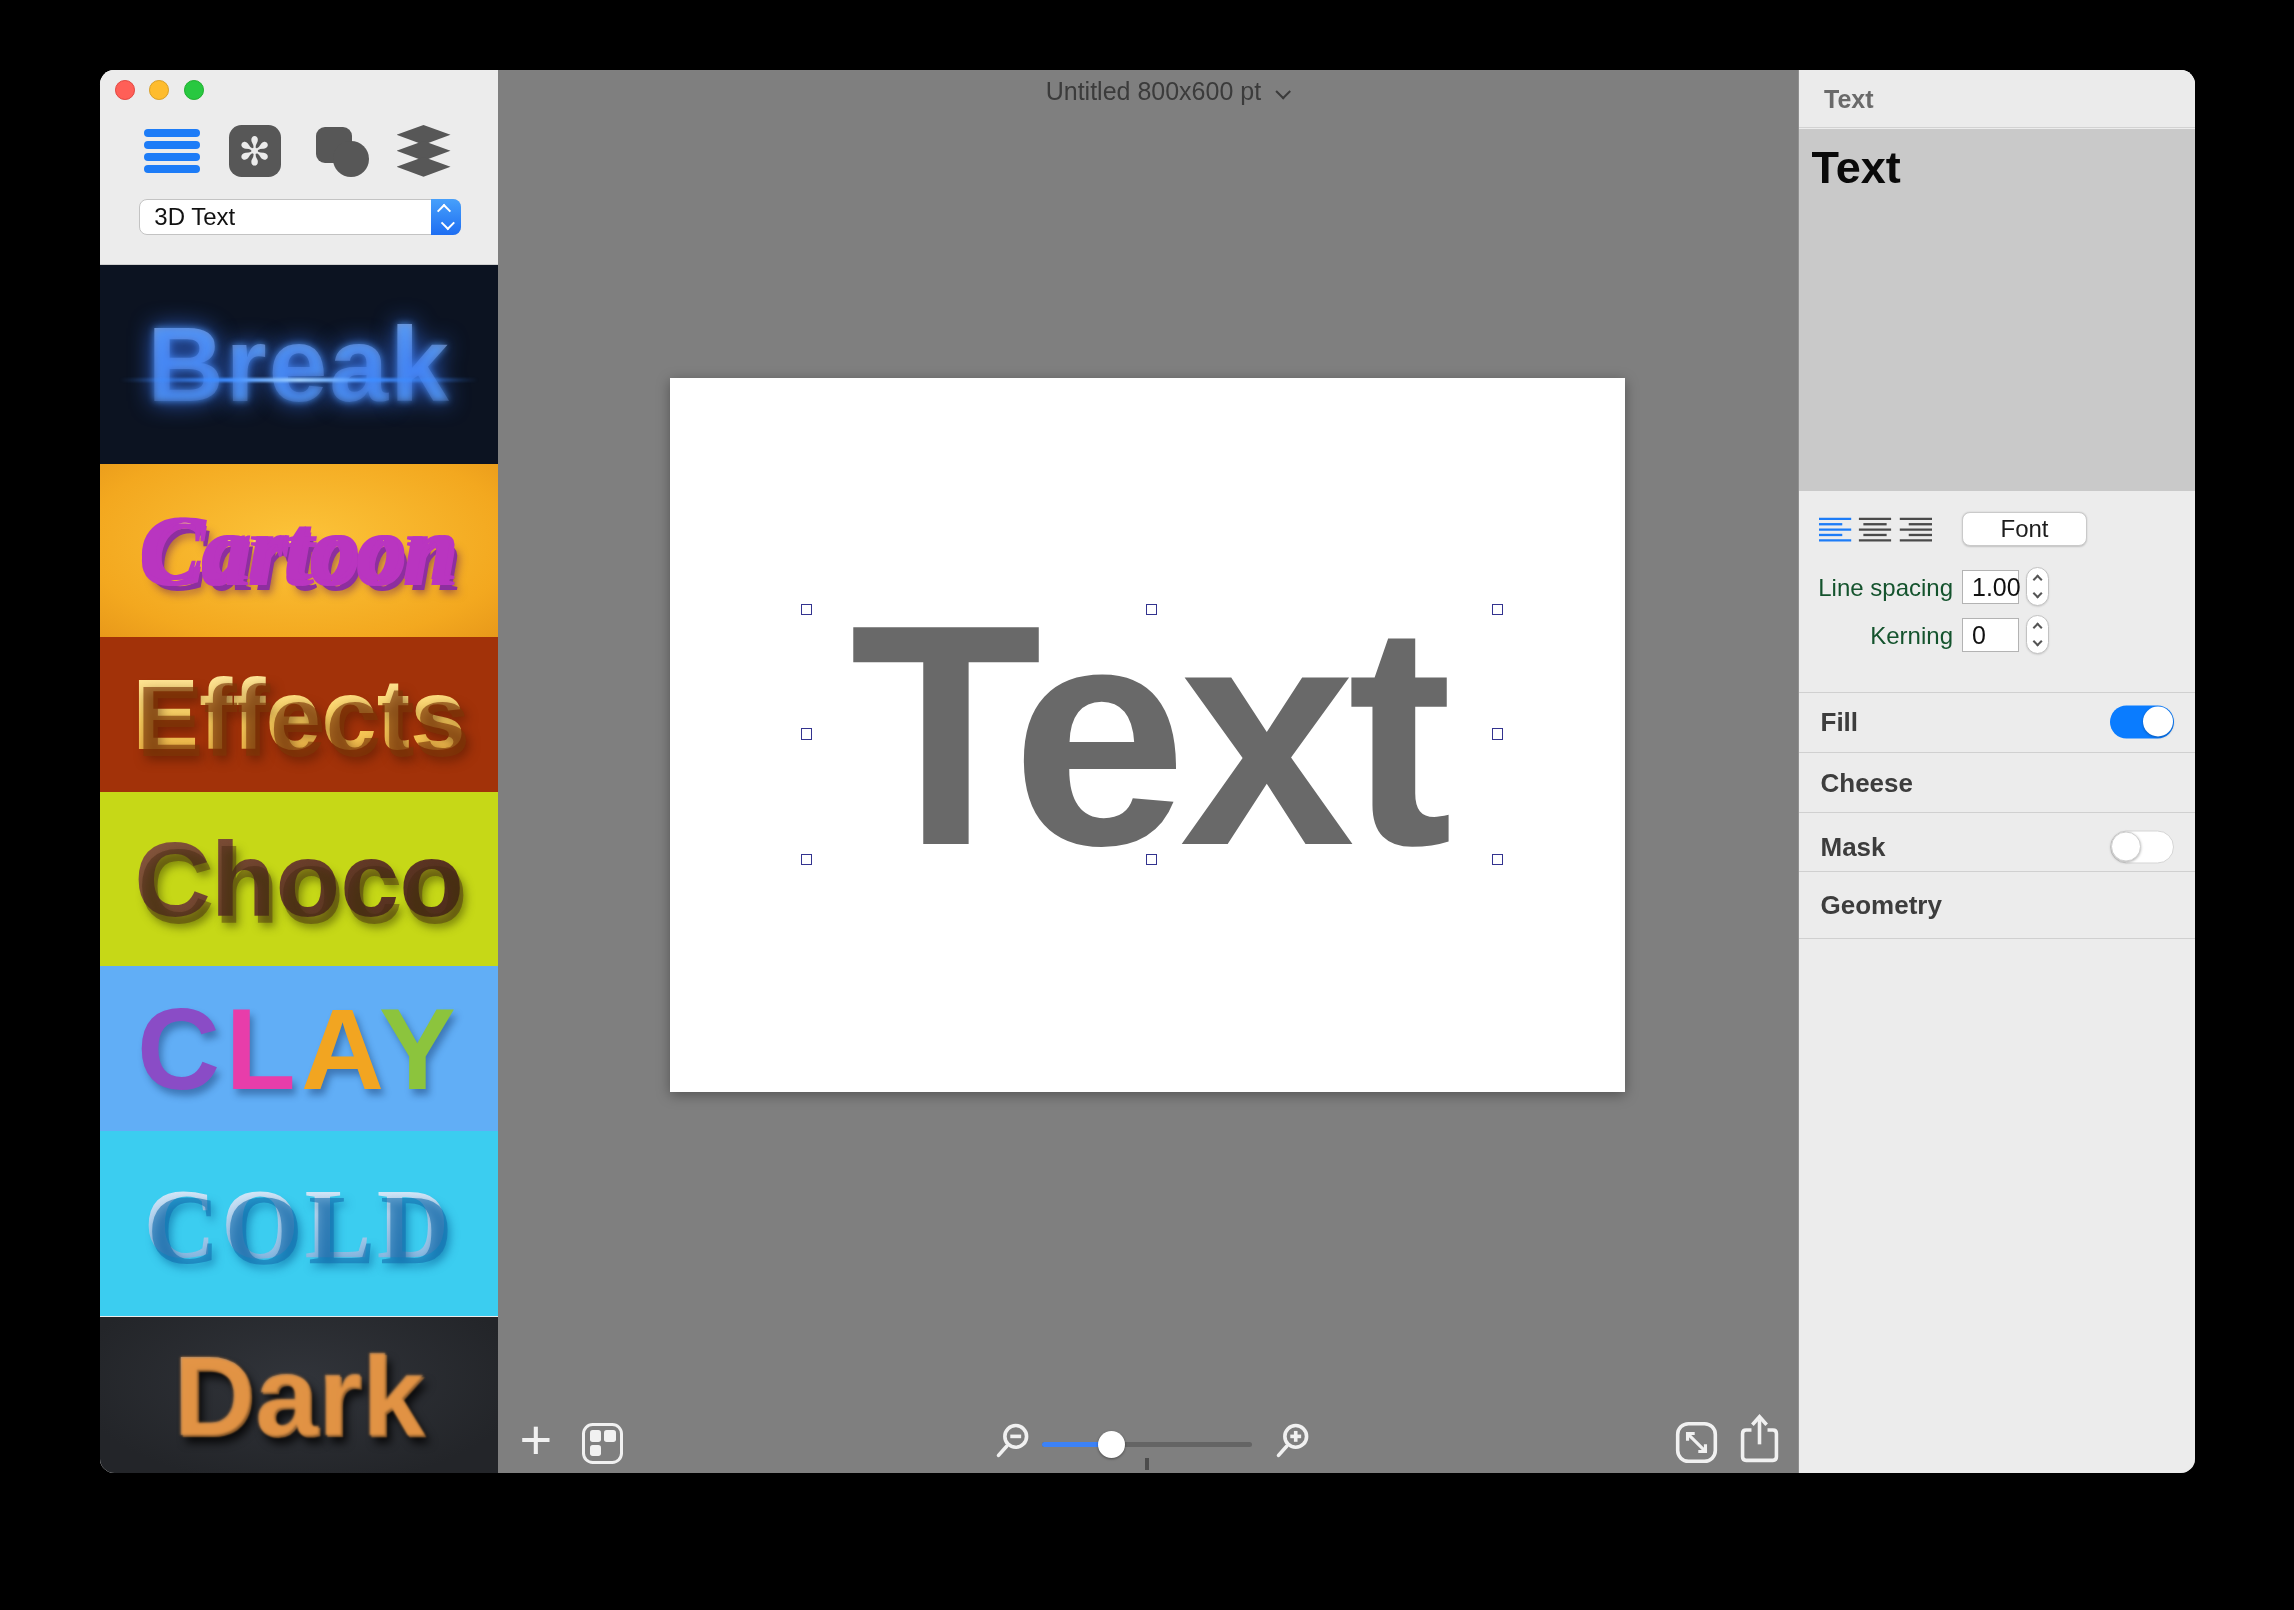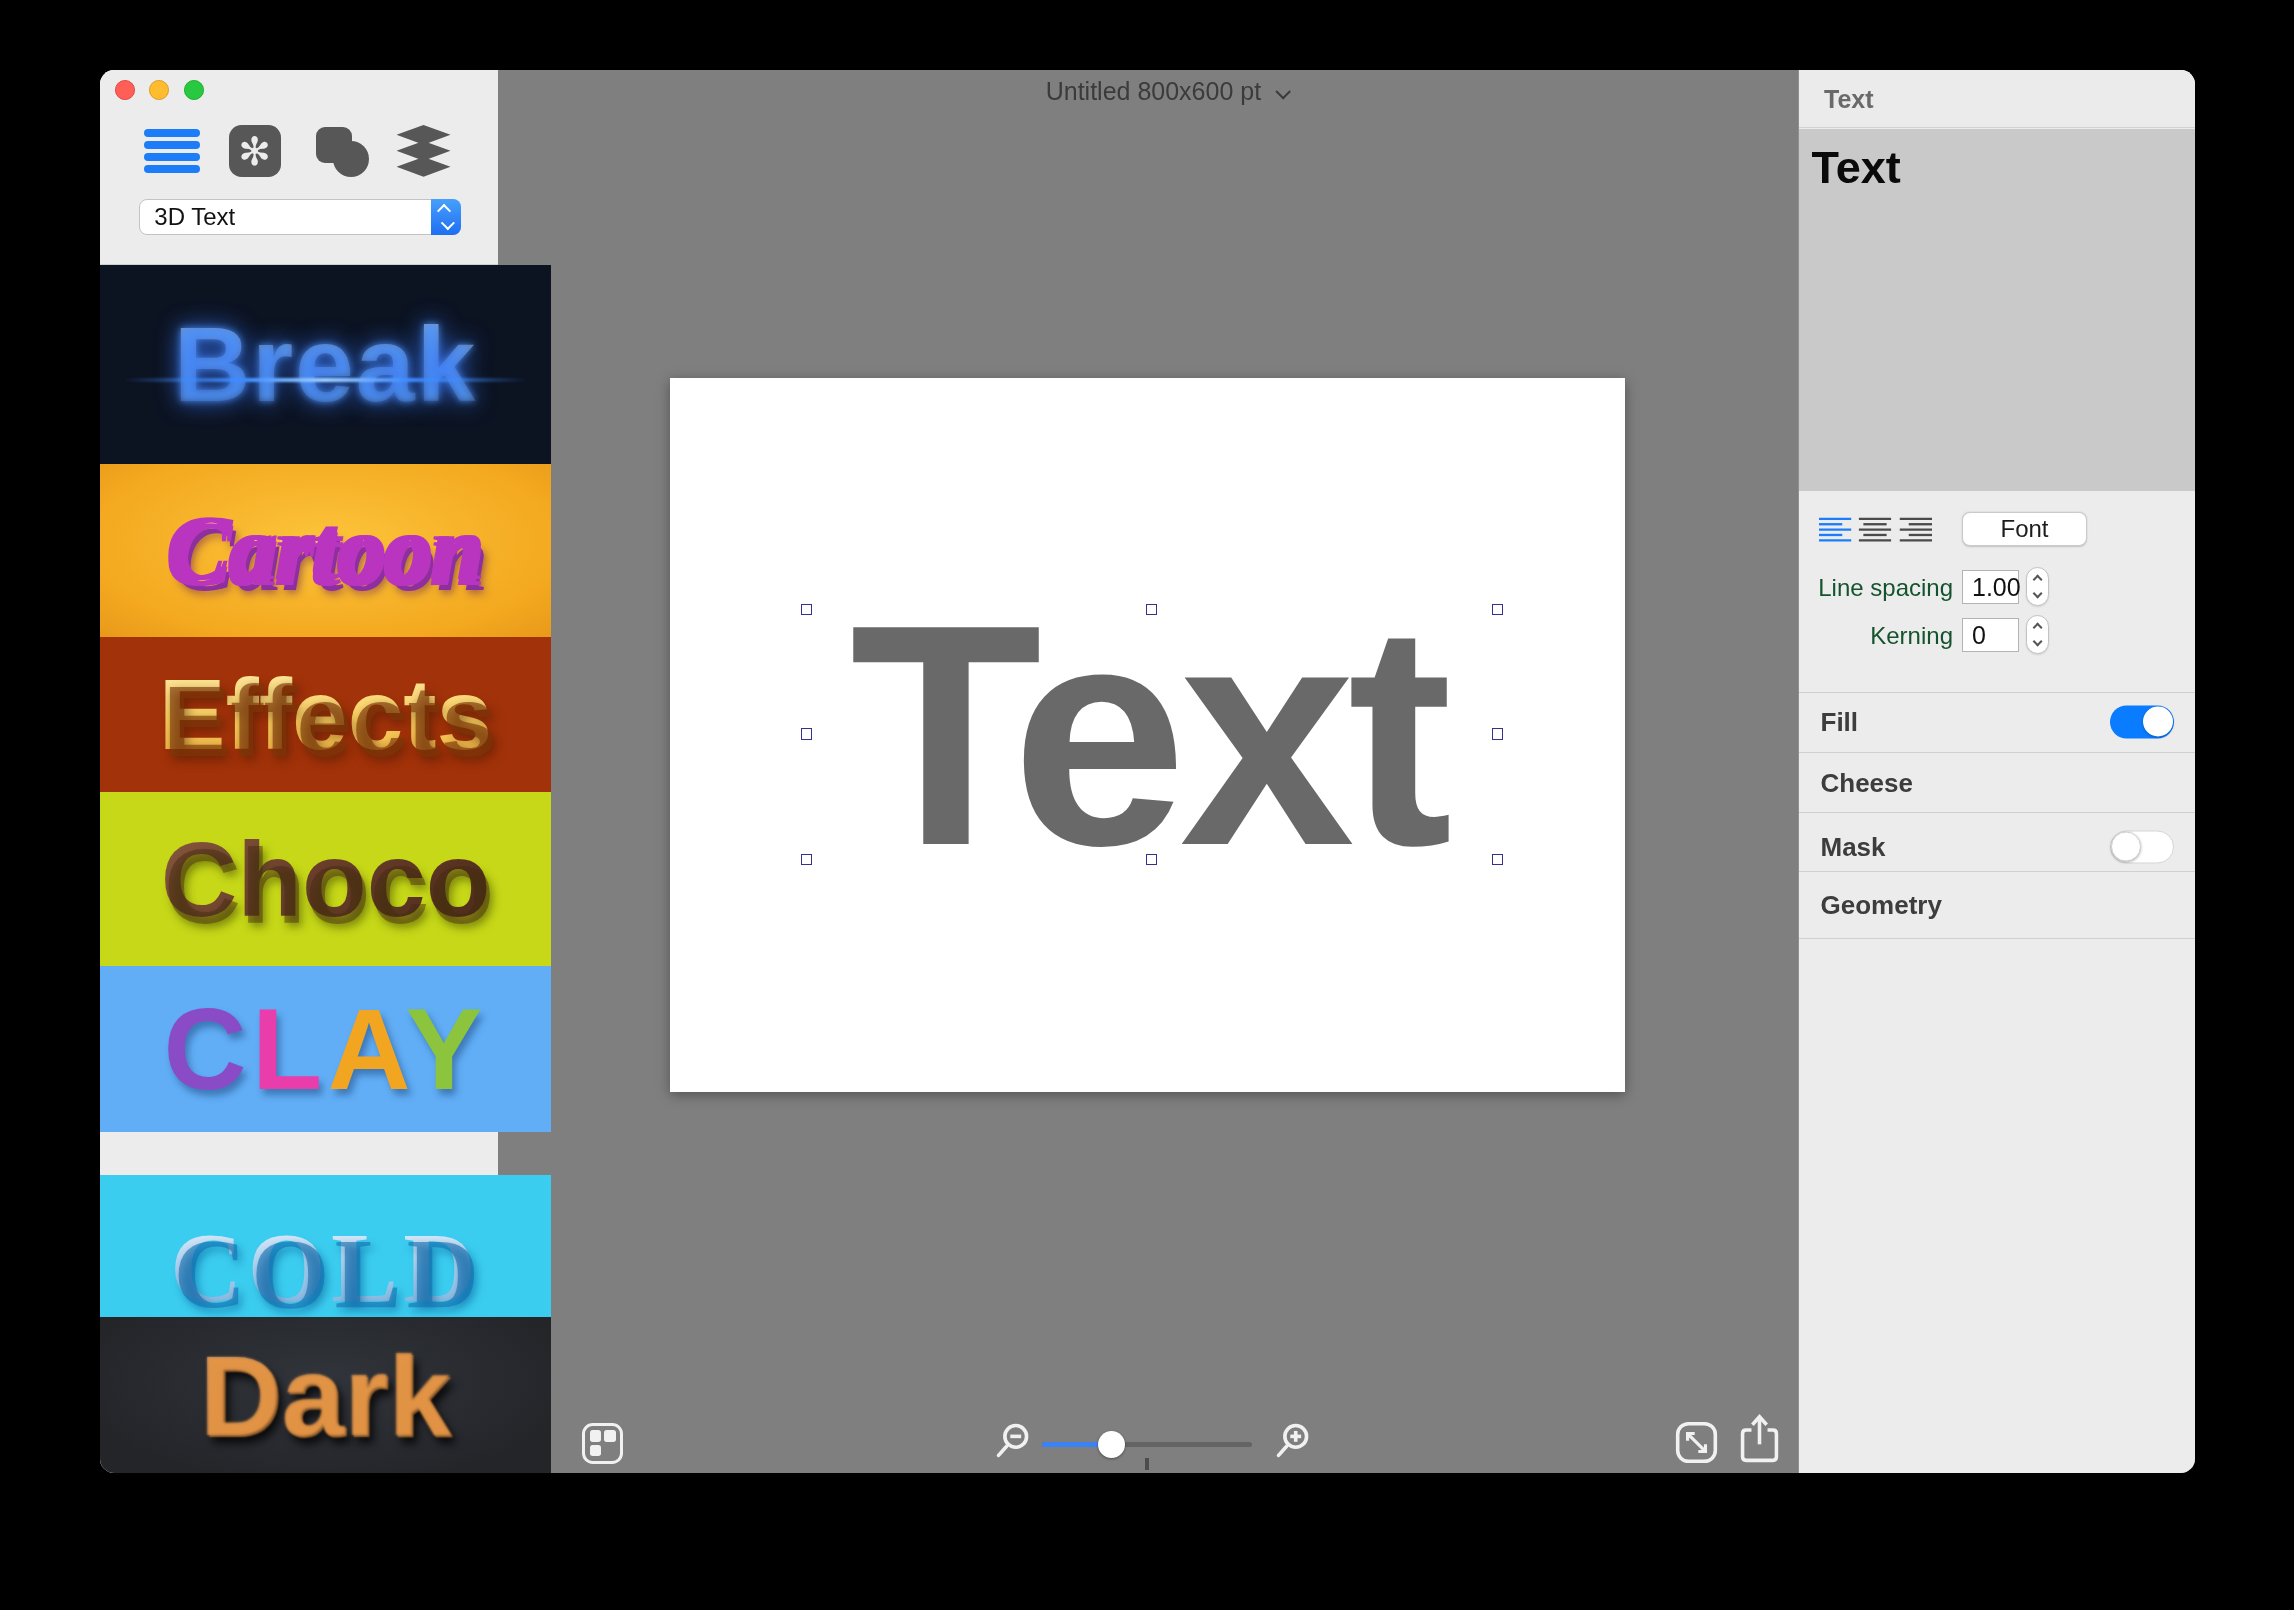--- a/index.html
+++ b/index.html
@@ -32,21 +32,21 @@
 
   .preset-dropdown { position:absolute; left:39px; top:129px; width:322px; height:36px; background:#fff;
                      border:0.9px solid #c3c3c3; border-radius:8px; display:flex; align-items:center; }
   .preset-dropdown .dd-label { padding-left:14.3px; font-size:24px; color:#111; }
   .dd-stepper { position:absolute; right:-0.9px; top:-0.9px; width:30px; height:36px; border-radius:0 8px 8px 0;
                 background:linear-gradient(#47a0fb,#1e6ef2); display:flex; flex-direction:column; align-items:center; justify-content:center; gap:6.3px; }
   .chev { width:9.9px; height:9.9px; border-style:solid; border-color:#fff; border-width:0; }
   .chev.up   { border-left-width:2.7px; border-top-width:2.7px;  transform:rotate(45deg) translateY(2.7px); }
   .chev.down { border-right-width:2.7px; border-bottom-width:2.7px; transform:rotate(45deg) translateY(-2.7px); }
 
-  .tile { position:absolute; left:0; width:451px; overflow:hidden; display:flex; align-items:center; justify-content:center; }
+  .tile { position:absolute; left:0; width:398px; overflow:hidden; display:flex; align-items:center; justify-content:center; }
   .tile-text { white-space:nowrap; font-weight:bold; }
   .grad-text { -webkit-background-clip:text; background-clip:text; color:transparent; }
 
   .t-break { top:195px; height:199px; background:#0c1321; }
   .t-break .tile-text { font-size:106px; letter-spacing:1.8px;
       background-image:linear-gradient(#9aaccd, #5a688a 45%, #1e2740);
       text-shadow:0 0 23px rgba(56,120,255,.9), 0 0 7.2px rgba(90,170,255,.8); }
   .t-break .beam { position:absolute; left:5%; top:57%; width:90%; height:3.6px;
       background:linear-gradient(90deg, transparent, #3e8cff 30%, #9fd0ff 50%, #3e8cff 70%, transparent); filter:blur(0.9px); }
 
@@ -62,21 +62,21 @@
       text-shadow:4.5px 7.2px 0 rgba(125,55,8,.65), 7.2px 10.7px 10.7px rgba(60,20,0,.5); }
 
   .t-choco { top:722px; height:174px; background:#c6d817; }
   .t-choco .tile-text { font-size:106px;
       background-image:linear-gradient(135deg,#8a5a40,#6b3f2b 45%,#4c2a1b);
       text-shadow:3.6px 7.2px 0 rgba(70,40,20,.45), 6.3px 10.7px 9px rgba(60,60,0,.5); }
 
   .t-clay { top:896px; height:166px; background:#61aef6; }
   .t-clay .tile-text { font-size:115px; letter-spacing:5.4px; text-shadow:3.6px 6.3px 7.2px rgba(10,40,90,.4); }
 
-  .t-cold { top:1061px; height:185px; background:#3bcdf0;margin-top:44px; }
+  .t-cold { top:1061px; height:185px; background:#3bcdf0; }
   .t-cold .tile-text { font-family:"Liberation Serif", serif; font-size:100px; letter-spacing:5.4px;
       background-image:linear-gradient(#eef7ff, #a8cdec 55%, #6fa9d8);
       text-shadow:3.6px 6.3px 0 rgba(20,110,175,.6), 6.3px 9.9px 9px rgba(0,80,140,.5); }
 
   .t-dark { top:1247px; height:157px; background:radial-gradient(ellipse at 50% 40%, #31343a, #232529 80%); }
   .t-dark .tile-text { font-size:113px;
       background-image:linear-gradient(160deg,#9aa0aa,#40444c 45%,#23262b);
       text-shadow:0 0 2.7px rgba(230,150,70,.95), 1.8px 1.8px 1.8px rgba(220,140,60,.6), 5.4px 8px 9px rgba(0,0,0,.8); }
 
   

